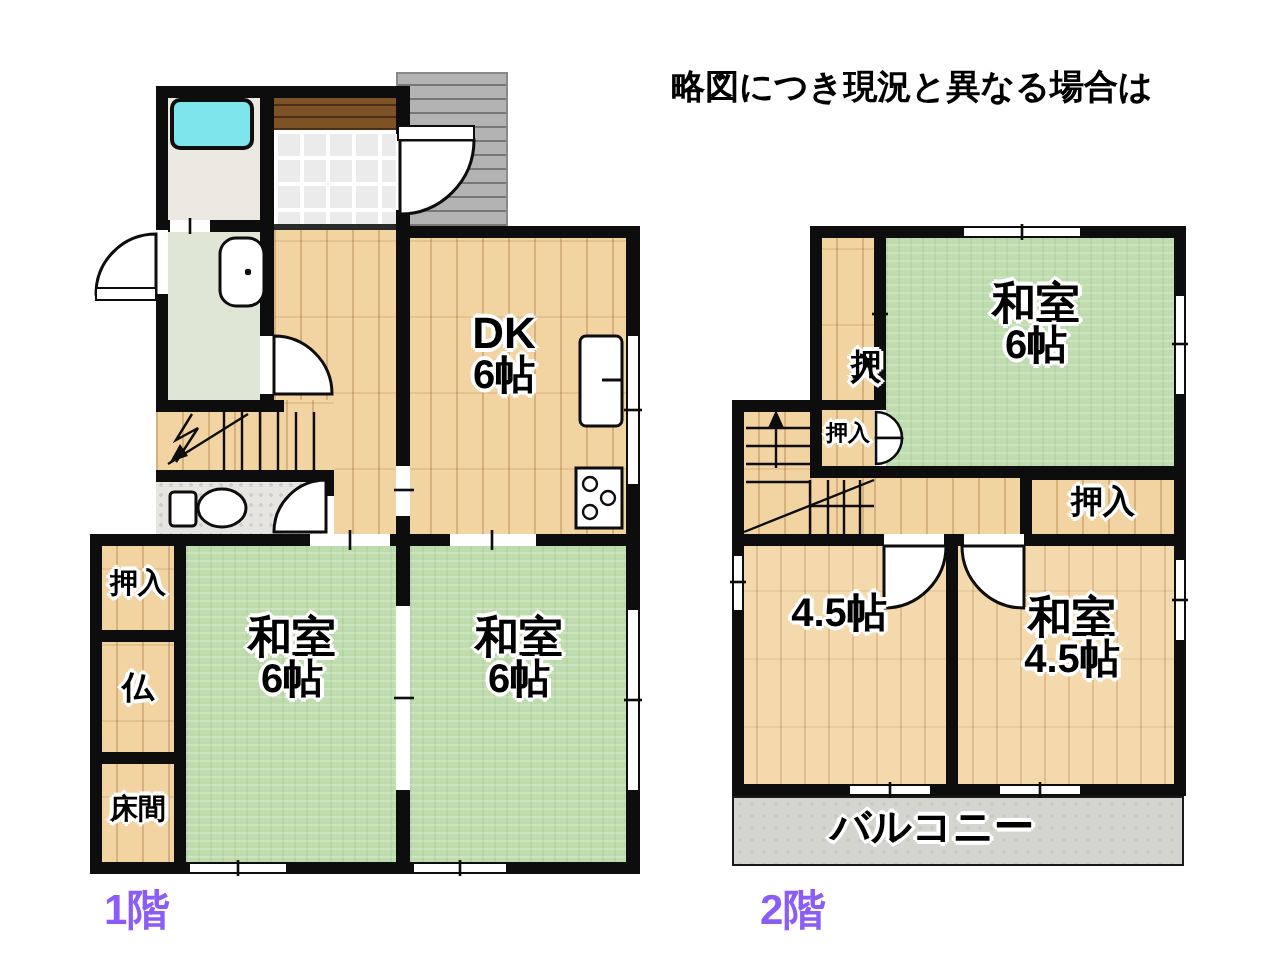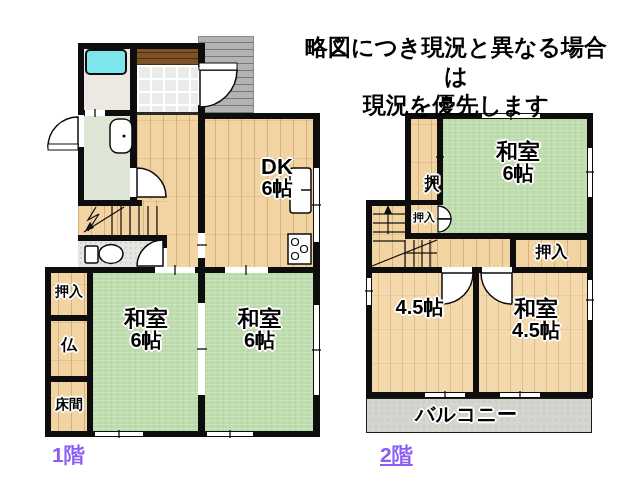--- a/index.html
+++ b/index.html
@@ -42,32 +42,31 @@
   
   .lbl{color:#000;font-weight:bold;text-align:center;line-height:1.06;
     text-shadow:-1px -1px 0 #fff,1px -1px 0 #fff,-1px 1px 0 #fff,1px 1px 0 #fff,
                  0 -2px 0 #fff,0 2px 0 #fff,-2px 0 0 #fff,2px 0 0 #fff;z-index:6;}
   .big{font-size:22px;}
   .sz{font-size:20px;}
   .sm{font-size:14px;}
   .xs{font-size:11px;}
   .vert{writing-mode:vertical-rl;text-orientation:upright;letter-spacing:2px;}
   .plain{color:#8b5cf6;font-weight:bold;font-size:21px;z-index:6;}
-  .disc{color:#000;font-weight:bold;font-size:23px;text-align:center;line-height:1.25;z-index:6;}
+  .disc{color:#000;font-weight:bold;font-size:17px;text-align:center;line-height:1.25;z-index:6;}
   .z1{z-index:1}.z2{z-index:2}.z3{z-index:3}
   svg.ovl{position:absolute;left:0;top:0;z-index:5;}
 </style>
 </head>
 <body>
 
 <div id="canvas">
 
   <div class="abs disc" style="left:300px;top:33px;width:312px;">
     <div>略図につき現況と異なる場合は</div>
-    <div>現況を優先します</div>
   </div>
 
   <div class="abs z1 brick" style="left:198px;top:36px;width:54px;height:76px;"></div>
   <div class="abs z1 bathf" style="left:78px;top:43px;width:59px;height:73px;"></div>
   <div class="abs z1 washf" style="left:78px;top:110px;width:59px;height:93px;"></div>
   <div class="abs z1 step" style="left:137px;top:43px;width:61px;height:22px;"></div>
   <div class="abs z1 tile" style="left:137px;top:65px;width:61px;height:50px;"></div>
   <div class="abs z1 wood" style="left:137px;top:113px;width:183px;height:160px;"></div>
   <div class="abs z1 wood" style="left:78px;top:200px;width:89px;height:40px;"></div>
   <div class="abs z1 speckle" style="left:78px;top:240px;width:89px;height:30px;"></div>
@@ -101,21 +100,21 @@
   <div class="abs z3 open" style="left:161px;top:248px;width:6px;height:19px;"></div>
   <div class="abs z3 open" style="left:198px;top:233px;width:7px;height:25px;"></div>
   <div class="abs z3 open" style="left:155px;top:267px;width:40px;height:6px;"></div>
   <div class="abs z3 open" style="left:225px;top:267px;width:43px;height:6px;"></div>
   <div class="abs z3 open" style="left:198px;top:303px;width:7px;height:92px;"></div>
   <div class="abs z3 winv" style="left:313px;top:168px;width:7px;height:74px;"></div>
   <div class="abs z3 winv" style="left:313px;top:305px;width:7px;height:90px;"></div>
   <div class="abs z3 winh" style="left:95px;top:431px;width:48px;height:6px;"></div>
   <div class="abs z3 winh" style="left:207px;top:431px;width:46px;height:6px;"></div>
 
-  <div class="abs lbl" style="left:208px;top:155px;width:138px;">
+  <div class="abs lbl" style="left:183px;top:155px;width:138px;">
     <div class="big">DK</div>
     <div class="sz">6帖</div>
   </div>
   <div class="abs lbl" style="left:93px;top:307px;width:106px;">
     <div class="big">和室</div>
     <div class="sz">6帖</div>
   </div>
   <div class="abs lbl" style="left:199px;top:307px;width:121px;">
     <div class="big">和室</div>
     <div class="sz">6帖</div>
@@ -164,21 +163,21 @@
   <div class="abs lbl xs" style="left:405px;top:212px;width:38px;">押入</div>
   <div class="abs lbl" style="left:516px;top:244px;width:71px;font-size:16px;">押入</div>
   <div class="abs lbl" style="left:366px;top:297px;width:107px;">
     <div class="sz">4.5帖</div>
   </div>
   <div class="abs lbl" style="left:479px;top:297px;width:114px;">
     <div class="big">和室</div>
     <div class="sz">4.5帖</div>
   </div>
   <div class="abs lbl" style="left:366px;top:404px;width:200px;font-size:20px;">バルコニー</div>
-  <div class="abs plain" style="left:380px;top:441px;text-decoration:underline;">2階</div>
+  <div class="abs plain" style="left:380px;top:441px;">2階</div>
 
   <svg class="ovl" width="640" height="480" viewBox="0 0 640 480">
 
     <rect x="86" y="50" width="40" height="24" rx="4" fill="#7de6ec" stroke="#0d0d0d" stroke-width="2"></rect>
 
     <rect x="110" y="119" width="22" height="34" rx="8" fill="#fff" stroke="#0d0d0d" stroke-width="1.5"></rect>
     <circle cx="124" cy="136" r="1.6" fill="#0d0d0d"></circle>
 
     <rect x="290" y="168" width="21" height="45" rx="3" fill="#fff" stroke="#0d0d0d" stroke-width="1.5"></rect>
     <line x1="311" y1="190" x2="301" y2="190" stroke="#0d0d0d" stroke-width="1.5"></line>

